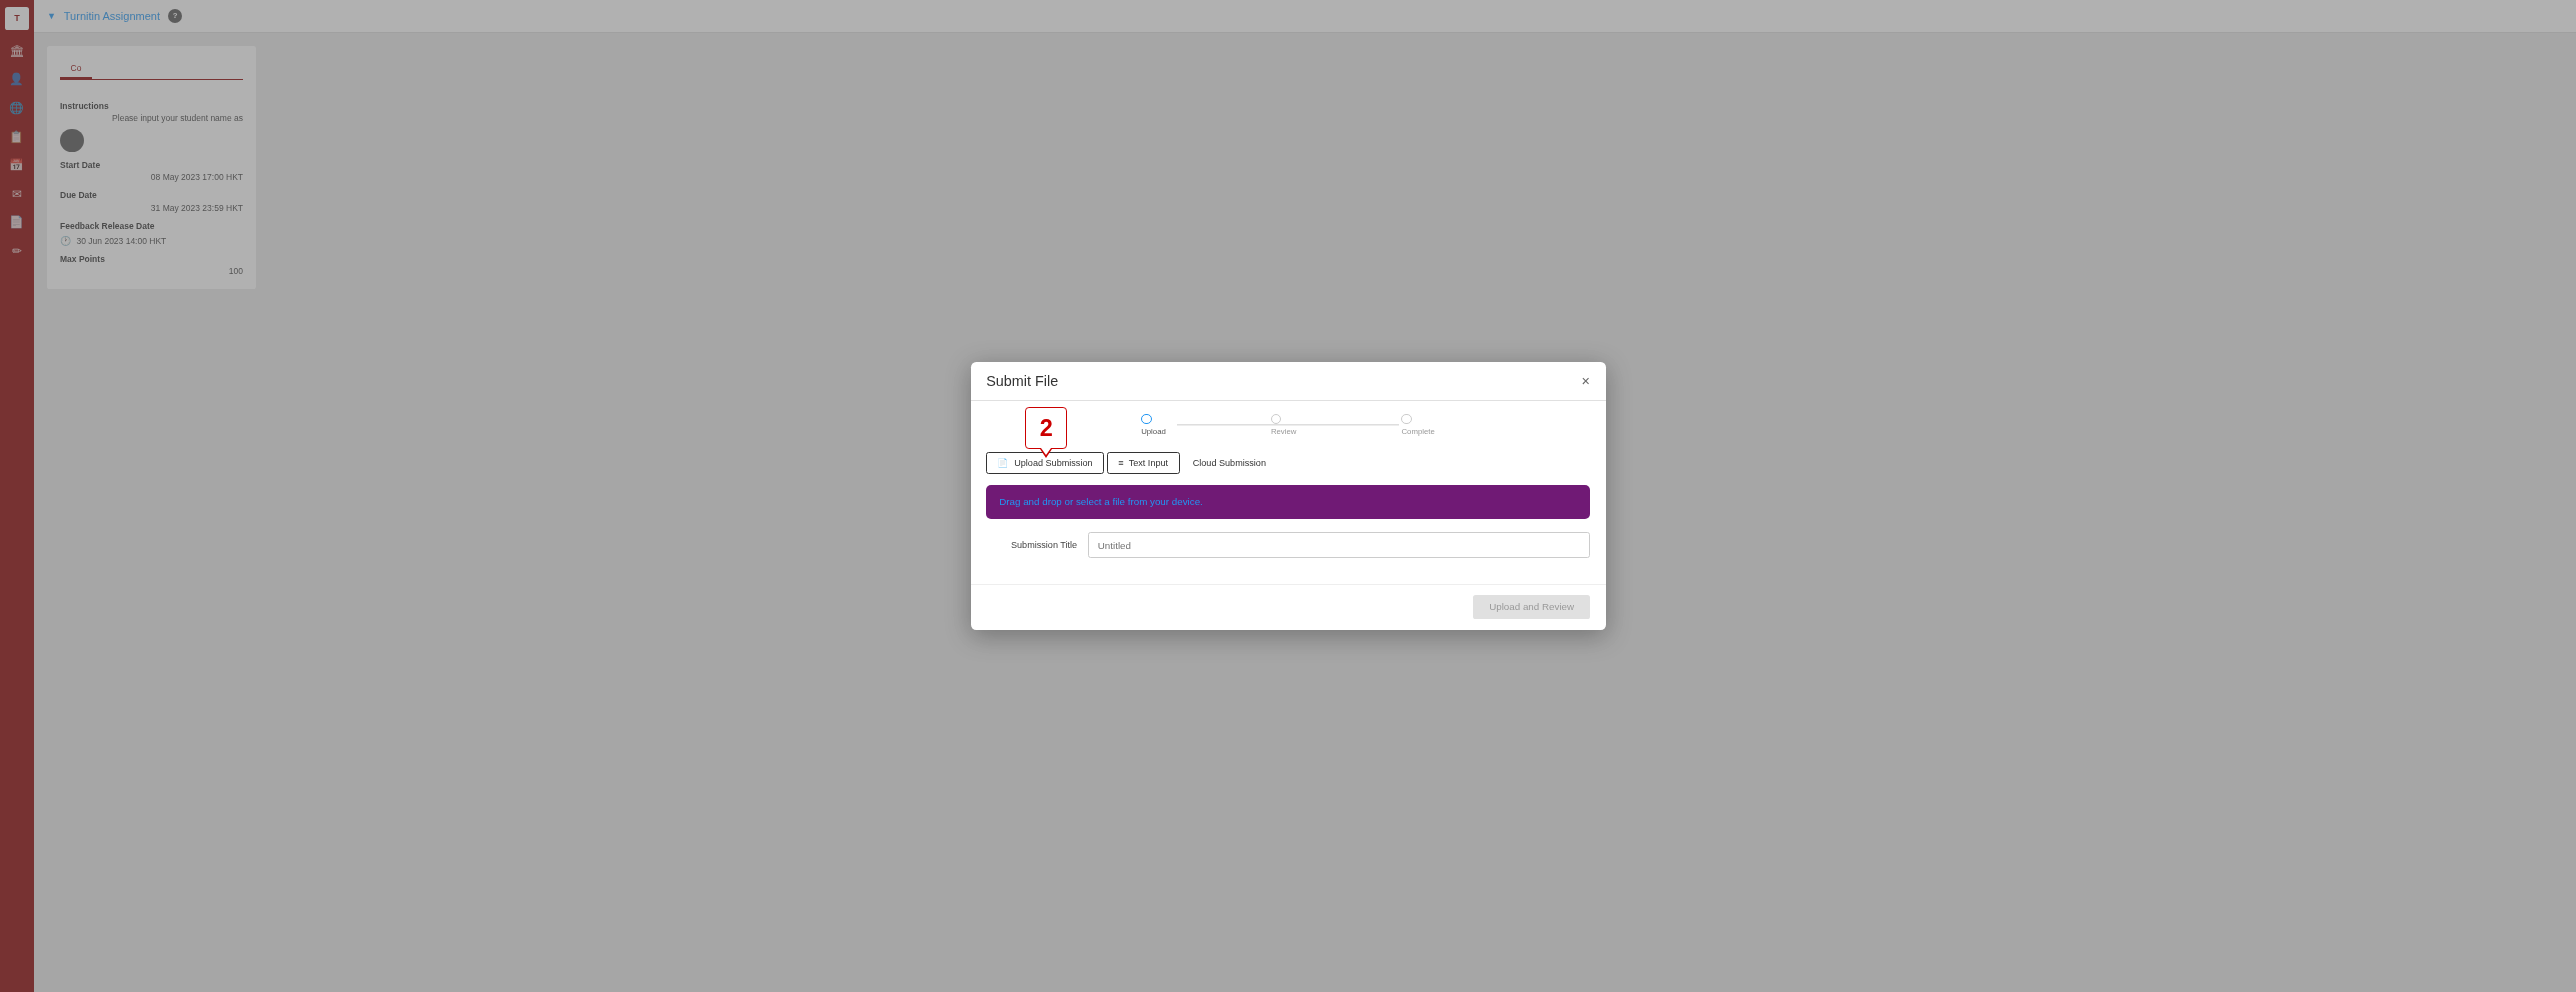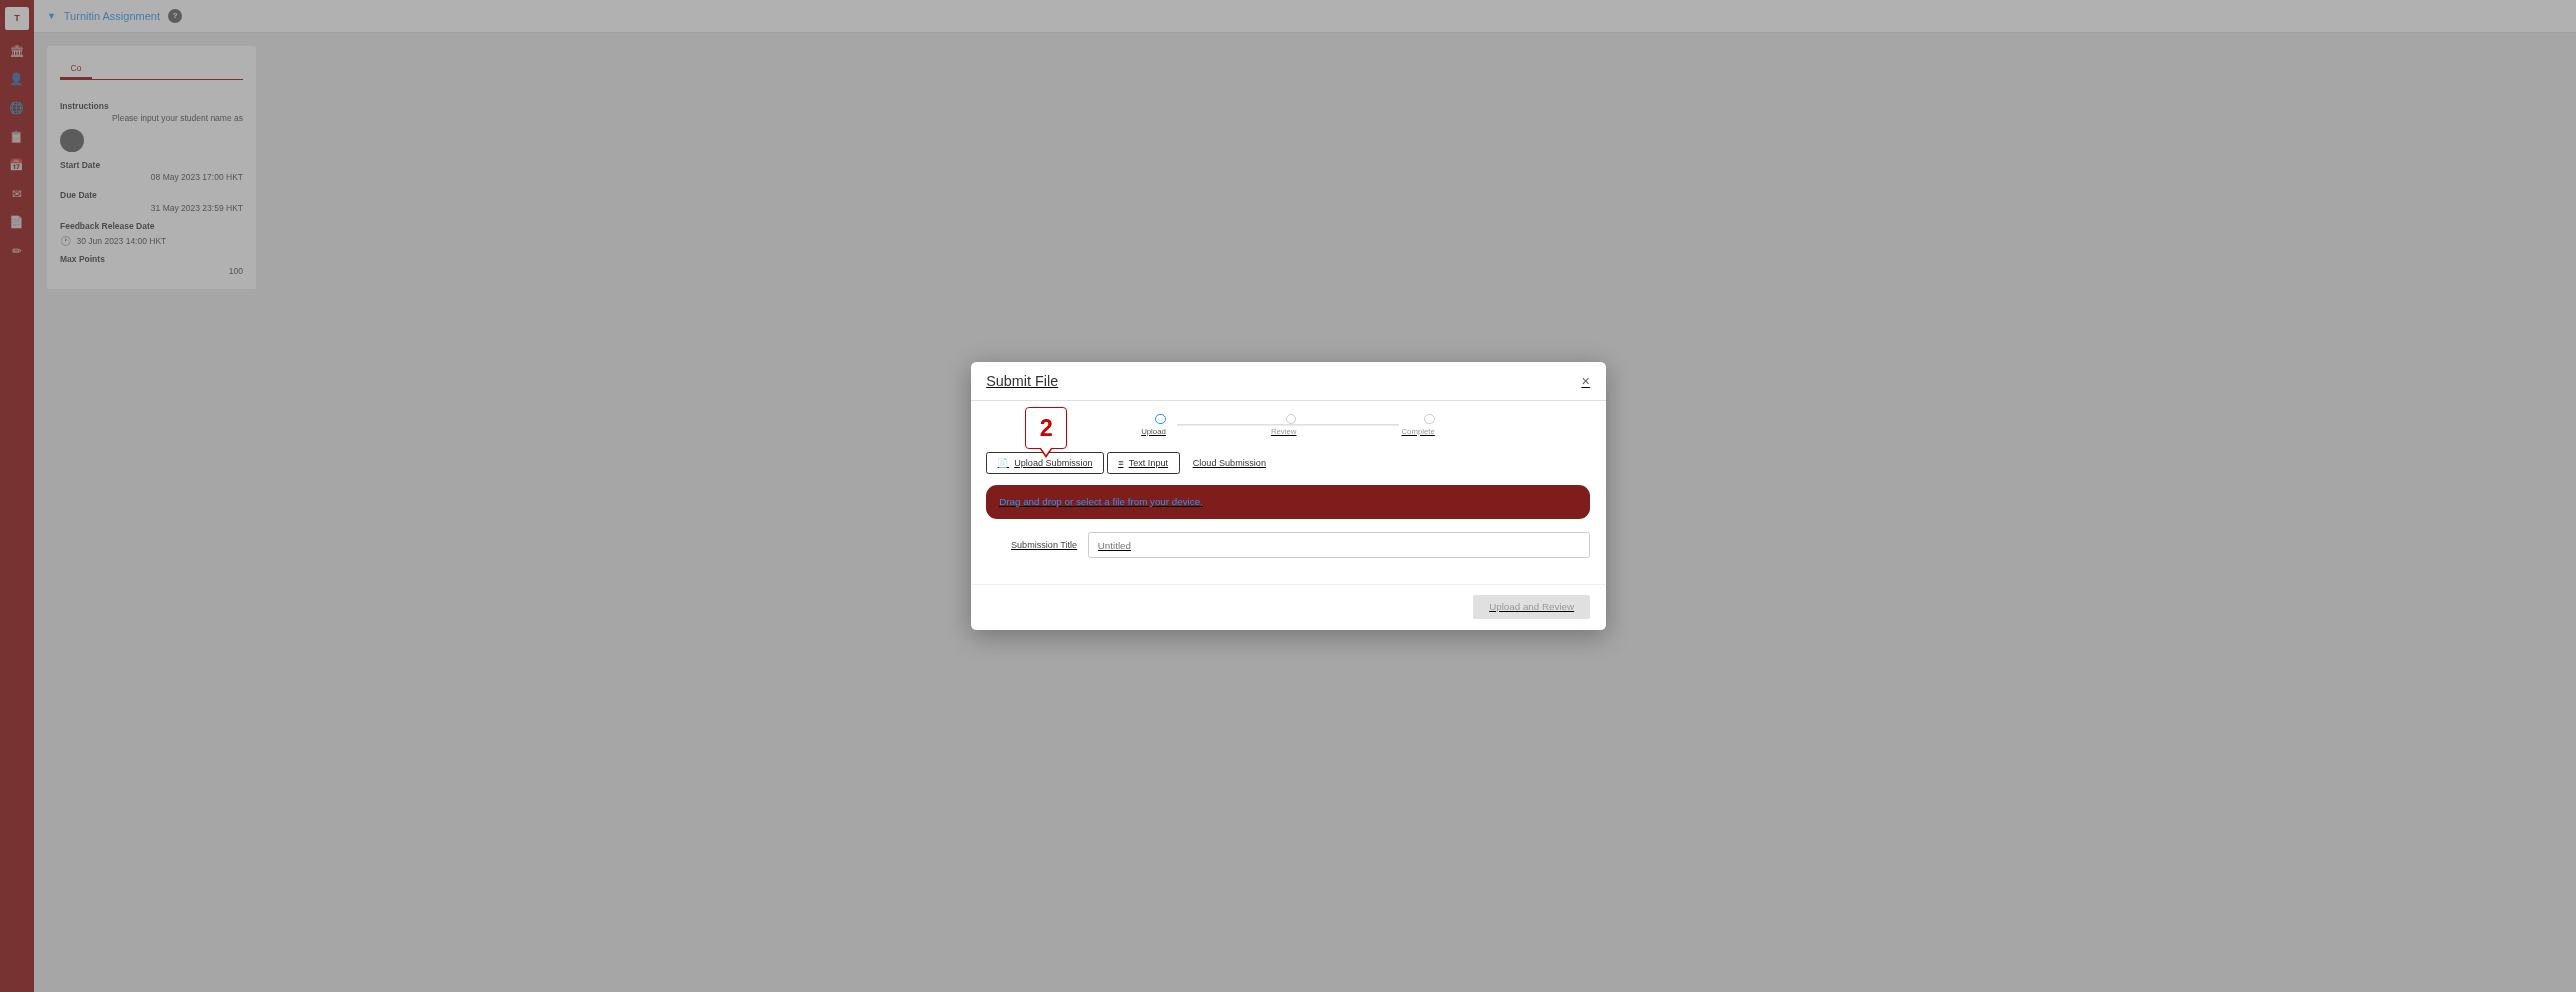--- a/index.html
+++ b/index.html
@@ -170,21 +170,20 @@
 
     
     .modal {
       background: #fff;
       border-radius: 5.2px;
       width: 635px;
       max-width: 95vw;
       box-shadow: 0 5.2px 26px rgba(0,0,0,0.3);
       overflow: visible;
       position: relative;
-      text-decoration: underline;
     }
 
     .modal-header {
       display: flex;
       justify-content: space-between;
       align-items: center;
       padding: 11.8px 15.7px 10.5px;
       border-bottom: 0.7px solid #e0e0e0;
     }
     .modal-title {
@@ -225,21 +224,21 @@
     }
     .step-items {
       display: flex;
       gap: 105px;
       position: relative;
       z-index: 1;
     }
     .step-item {
       display: flex;
       flex-direction: column;
-      align-items: flex-end;
+      align-items: flex-start;
       gap: 2.6px;
     }
     .step-dot {
       width: 10.5px;
       height: 10.5px;
       border-radius: 50%;
       border: 1.3px solid #ccc;
       background: #fff;
     }
     .step-dot.active {
@@ -328,22 +327,22 @@
       font-size: 9.1px;
       cursor: pointer;
       display: flex;
       align-items: center;
       gap: 3.9px;
       color: #333;
     }
 
     
     .drag-drop-zone {
-      background: #7f1d1d;
-      border-radius: 11px;
+      background: #701a75;
+      border-radius: 5px;
       padding: 11.8px 13px;
       margin-bottom: 13px;
       color: #2196F3;
       font-size: 9.8px;
     }
 
     
     .form-row {
       display: flex;
       align-items: center;

